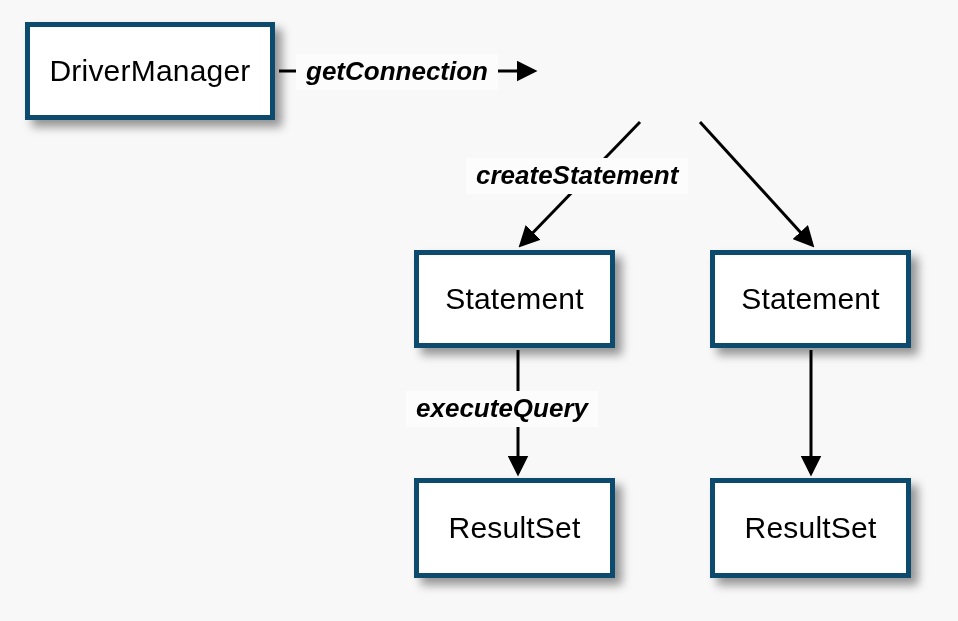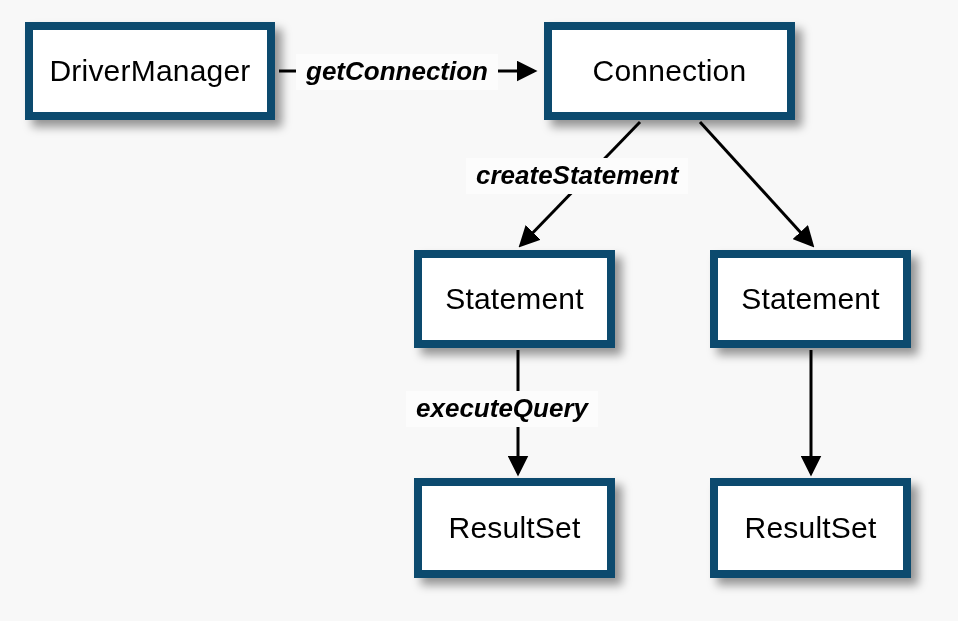--- a/index.html
+++ b/index.html
@@ -23,21 +23,21 @@
     left: 0;
     top: 0;
     width: 958px;
     height: 621px;
     pointer-events: none;
   }
   .node {
     position: absolute;
     box-sizing: border-box;
     background: #ffffff;
-    border: 8px solid #0c4a6e;
+    border: 5px solid #0c4a6e;
     display: flex;
     align-items: center;
     justify-content: center;
     box-shadow: 7px 7px 9px rgba(0,0,0,0.40);
   }
   .node-label {
     font-family: "Liberation Sans", sans-serif;
     font-size: 30px;
     font-weight: 400;
     color: #000000;
@@ -79,23 +79,20 @@
 
     <line x1="518" y1="350" x2="518" y2="473" stroke="#000000" stroke-width="3" marker-end="url(#arrow)"></line>
 
     <line x1="811" y1="350" x2="811" y2="473" stroke="#000000" stroke-width="3" marker-end="url(#arrow)"></line>
   </svg>
 
   <div class="node" style="left:25px; top:22px; width:250px; height:98px;">
     <span class="node-label">DriverManager</span>
   </div>
 
-  <div class="node" style="left:544px; top:22px; width:251px; height:98px;">
-    <span class="node-label">Connection</span>
-  </div>
 
   <div class="node" style="left:414px; top:250px; width:201px; height:98px;">
     <span class="node-label">Statement</span>
   </div>
 
   <div class="node" style="left:710px; top:250px; width:201px; height:98px;">
     <span class="node-label">Statement</span>
   </div>
 
   <div class="node" style="left:414px; top:478px; width:201px; height:100px;">

